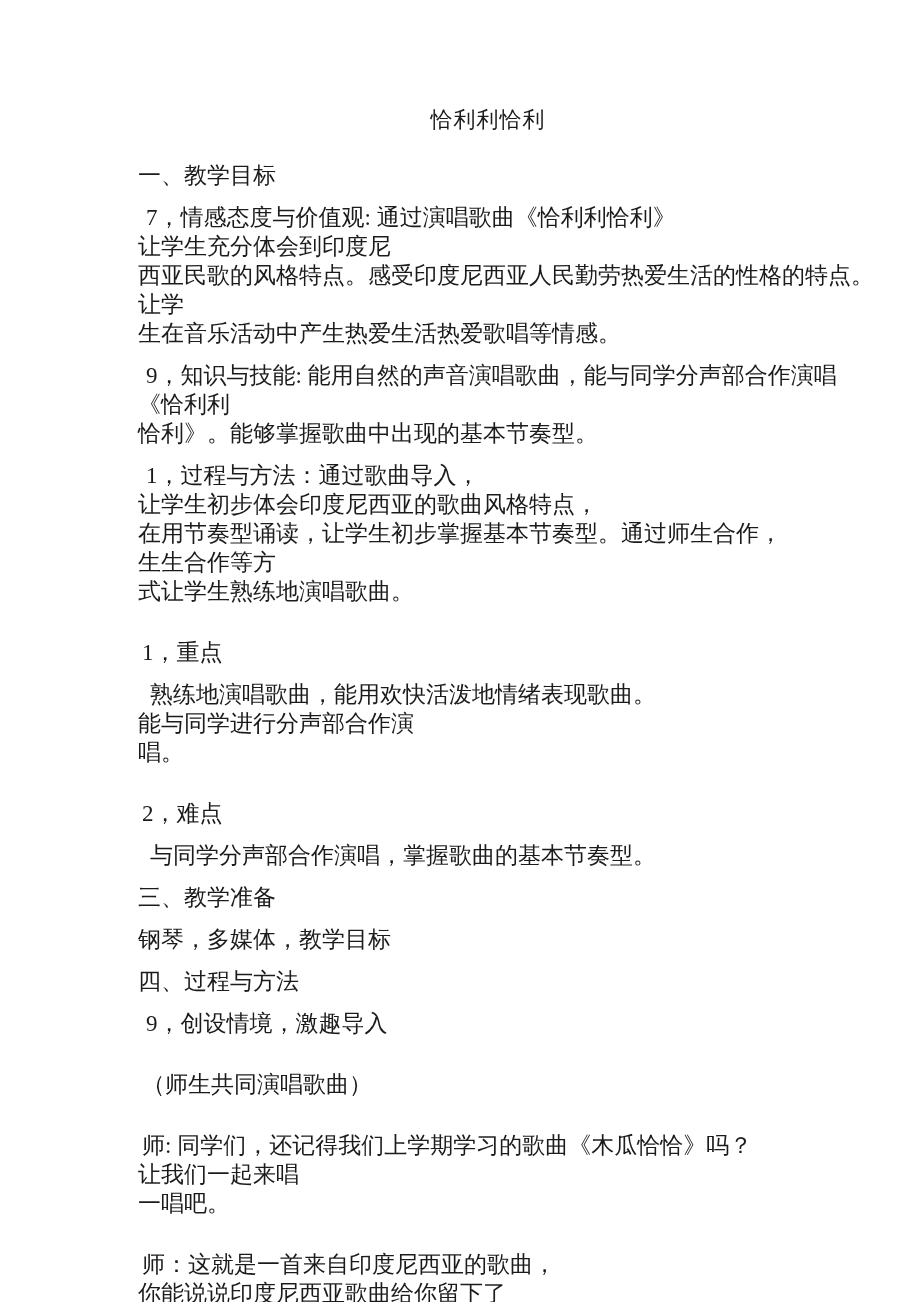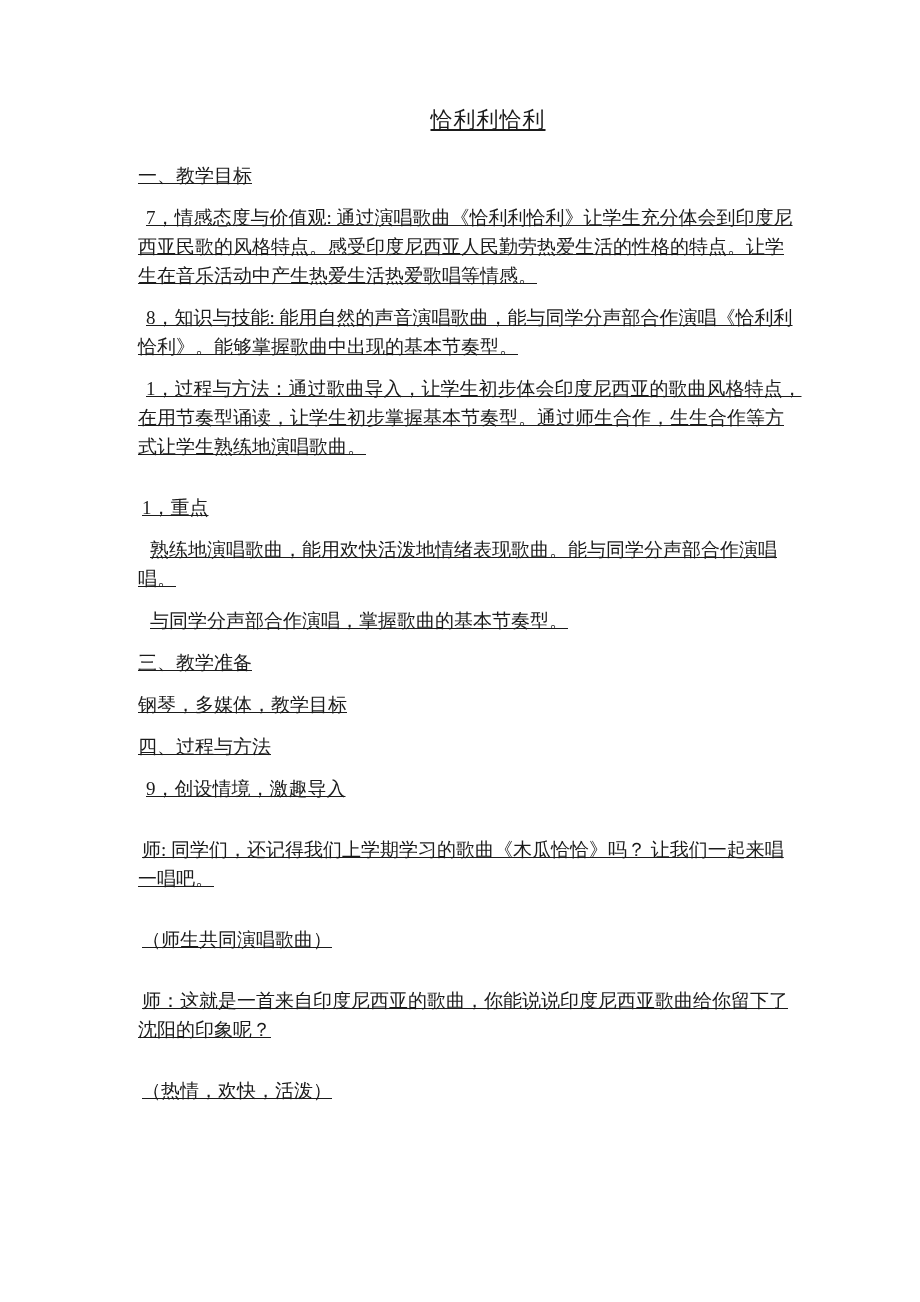--- a/index.html
+++ b/index.html
@@ -13,34 +13,33 @@
     overflow: hidden;
     font-family: "Liberation Serif", "DejaVu Serif", serif;
     color: #1b1b1b;
   }
   .page {
     box-sizing: border-box;
     width: 920px;
     height: 1302px;
     padding: 103px 40px 40px 138px;
     background: #ffffff;
-    text-decoration: underline;
   }
   .doc-title {
     font-size: 22px;
     font-weight: normal;
     line-height: 33px;
     text-align: center;
     margin: 0 0 25px 0;
     letter-spacing: 1px;
     
     margin-right: 42px;
   }
   .para {
-    font-size: 19px;
+    font-size: 23px;
     line-height: 29px;
     margin: 0 0 13px 0;
     white-space: pre-wrap;
     word-break: keep-all;
   }
   .ind4  { text-indent: 4px; margin-top: 32px; }
   .ind8  { text-indent: 8px; }
   .ind12 { text-indent: 12px; }
 </style>
 </head>
@@ -49,48 +48,49 @@
 <div class="page">
 
   <h1 class="doc-title">恰利利恰利</h1>
 
   <p class="para">一、教学目标</p>
 
   <p class="para ind8">7，情感态度与价值观: 通过演唱歌曲《恰利利恰利》让学生充分体会到印度尼
 西亚民歌的风格特点。感受印度尼西亚人民勤劳热爱生活的性格的特点。让学
 生在音乐活动中产生热爱生活热爱歌唱等情感。</p>
 
-  <p class="para ind8">8，知识与技能: 能用自然的声音演唱歌曲，能与同学分声部合作演唱《恰利利
+  <p class="para ind8">9，知识与技能: 能用自然的声音演唱歌曲，能与同学分声部合作演唱《恰利利
 恰利》。能够掌握歌曲中出现的基本节奏型。</p>
 
   <p class="para ind8">1，过程与方法：通过歌曲导入，让学生初步体会印度尼西亚的歌曲风格特点，
 在用节奏型诵读，让学生初步掌握基本节奏型。通过师生合作，生生合作等方
 式让学生熟练地演唱歌曲。</p>
 
 
   <p class="para ind4">1，重点</p>
 
-  <p class="para ind12">熟练地演唱歌曲，能用欢快活泼地情绪表现歌曲。能与同学分声部合作演唱
+  <p class="para ind12">熟练地演唱歌曲，能用欢快活泼地情绪表现歌曲。能与同学进行分声部合作演
 唱。</p>
 
+  <p class="para ind4">2，难点</p>
 
   <p class="para ind12">与同学分声部合作演唱，掌握歌曲的基本节奏型。</p>
 
   <p class="para">三、教学准备</p>
 
   <p class="para">钢琴，多媒体，教学目标</p>
 
   <p class="para">四、过程与方法</p>
 
   <p class="para ind8">9，创设情境，激趣导入</p>
 
 
+  <p class="para ind4">（师生共同演唱歌曲）</p>
+
   <p class="para ind4">师: 同学们，还记得我们上学期学习的歌曲《木瓜恰恰》吗？ 让我们一起来唱
 一唱吧。</p>
-
-  <p class="para ind4">（师生共同演唱歌曲）</p>
 
   <p class="para ind4">师：这就是一首来自印度尼西亚的歌曲，你能说说印度尼西亚歌曲给你留下了
 沈阳的印象呢？</p>
 
   <p class="para ind4">（热情，欢快，活泼）</p>
 
 </div>
 
 </body></html>

